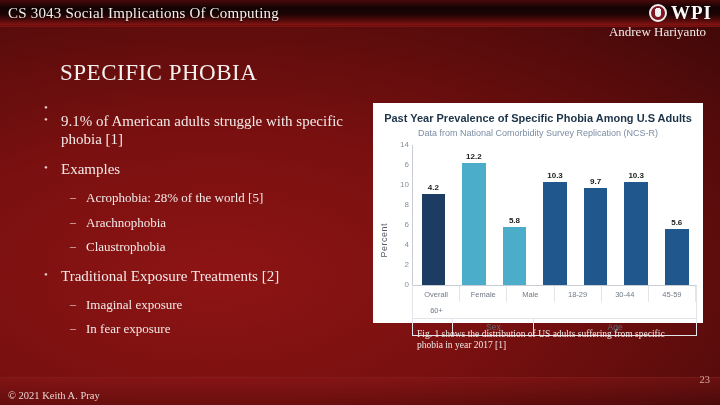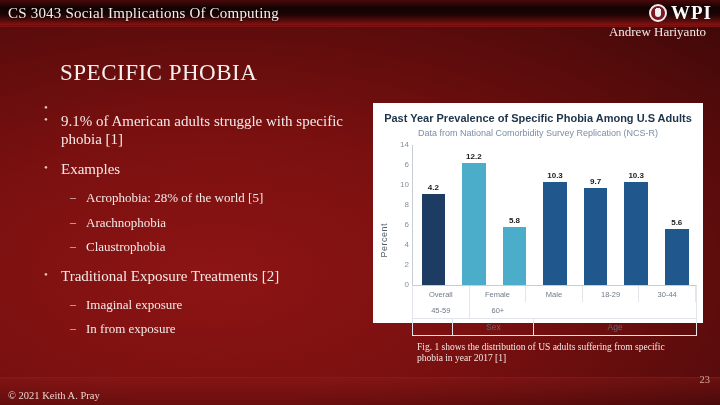--- a/index.html
+++ b/index.html
@@ -48,28 +48,28 @@
   .chart-subtitle{text-align:center;font-size:9px;color:#7b8da3;margin-top:4px;}
   .chart-body{display:flex;padding:7px 6px 0 4px;}
   .ylabel-col{width:13px;display:flex;align-items:center;justify-content:center;}
   .ylabel{writing-mode:vertical-rl;transform:rotate(180deg);font-size:9px;color:#555b63;letter-spacing:.5px;}
   .plot-stack{flex:1;min-width:0;}
   .plot{position:relative;height:140px;margin-left:22px;border-left:1px solid #c8cdd4;display:flex;align-items:flex-end;}
   .tick{position:absolute;right:calc(100% + 4px);transform:translateY(50%);font-size:8px;color:#8a8f96;line-height:1;text-align:center;}
   .bar-col{flex:1;height:100%;display:flex;flex-direction:column;align-items:center;justify-content:flex-end;}
   .bar-value{font-size:8px;font-weight:bold;color:#1c1c1c;margin-bottom:2px;line-height:1;}
   .bar{width:58%;}
-  .cat-row{margin-left:22px;display:grid;grid-template-columns:repeat(5,1fr);border:1px solid #e2e6eb;border-top:1px solid #c8cdd4;box-sizing:border-box;}
+  .cat-row{margin-left:22px;display:grid;grid-template-columns:repeat(6,1fr);border:1px solid #e2e6eb;border-top:1px solid #c8cdd4;box-sizing:border-box;}
   .cat-cell{font-size:7.5px;color:#707a86;text-align:center;padding:4px 0 3px 0;border-right:1px solid #e2e6eb;}
   .cat-cell:last-child{border-right:none;}
   .group-row{margin-left:22px;display:grid;border:1px solid #e2e6eb;border-top:none;box-sizing:border-box;}
   .group-cell{font-size:8.5px;color:#5f6a76;text-align:center;padding:3px 0;border-right:1px solid #e2e6eb;}
   .group-cell:last-child{border-right:none;}
   
-  .fig-caption{position:absolute;left:417px;top:342px;width:256px;color:#f1e8e6;font-size:9.5px;line-height:1.18;}
+  .fig-caption{position:absolute;left:417px;top:329px;width:256px;color:#f1e8e6;font-size:9.5px;line-height:1.18;}
   
   .footer-band{
     position:absolute;left:0;bottom:0;width:720px;height:27px;
     background:linear-gradient(180deg,rgba(150,30,30,.28),rgba(25,4,4,.18));
     border-top:1px solid rgba(165,45,45,.45);
   }
   .copyright{position:absolute;left:8px;bottom:4px;color:#e9d4cf;font-size:10.5px;}
   .page-number{position:absolute;right:10px;bottom:20px;color:#d3a9a2;font-size:10.5px;}
 </style>
 </head>
@@ -91,21 +91,21 @@
 
   <div class="bullets">
     <div class="b1"><span class="marker">•</span></div>
     <div class="b1"><span class="marker">•</span><span>9.1% of American adults struggle with specific phobia [1]</span></div>
     <div class="b1"><span class="marker">•</span><span>Examples</span></div>
     <div class="b2"><span class="marker">–</span><span>Acrophobia: 28% of the world [5]</span></div>
     <div class="b2"><span class="marker">–</span><span>Arachnophobia</span></div>
     <div class="b2" style="margin-bottom:12px;"><span class="marker">–</span><span>Claustrophobia</span></div>
     <div class="b1"><span class="marker">•</span><span>Traditional Exposure Treatments [2]</span></div>
     <div class="b2"><span class="marker">–</span><span>Imaginal exposure</span></div>
-    <div class="b2"><span class="marker">–</span><span>In from exposure</span></div>
+    <div class="b2"><span class="marker">–</span><span>In fear exposure</span></div>
   </div>
 
   <div class="chart-panel">
     <div class="chart-title">Past Year Prevalence of Specific Phobia Among U.S Adults</div>
     <div class="chart-subtitle">Data from National Comorbidity Survey Replication (NCS-R)</div>
     <div class="chart-body">
       <div class="ylabel-col">
         <span class="ylabel">Percent</span>
       </div>
       <div class="plot-stack">

